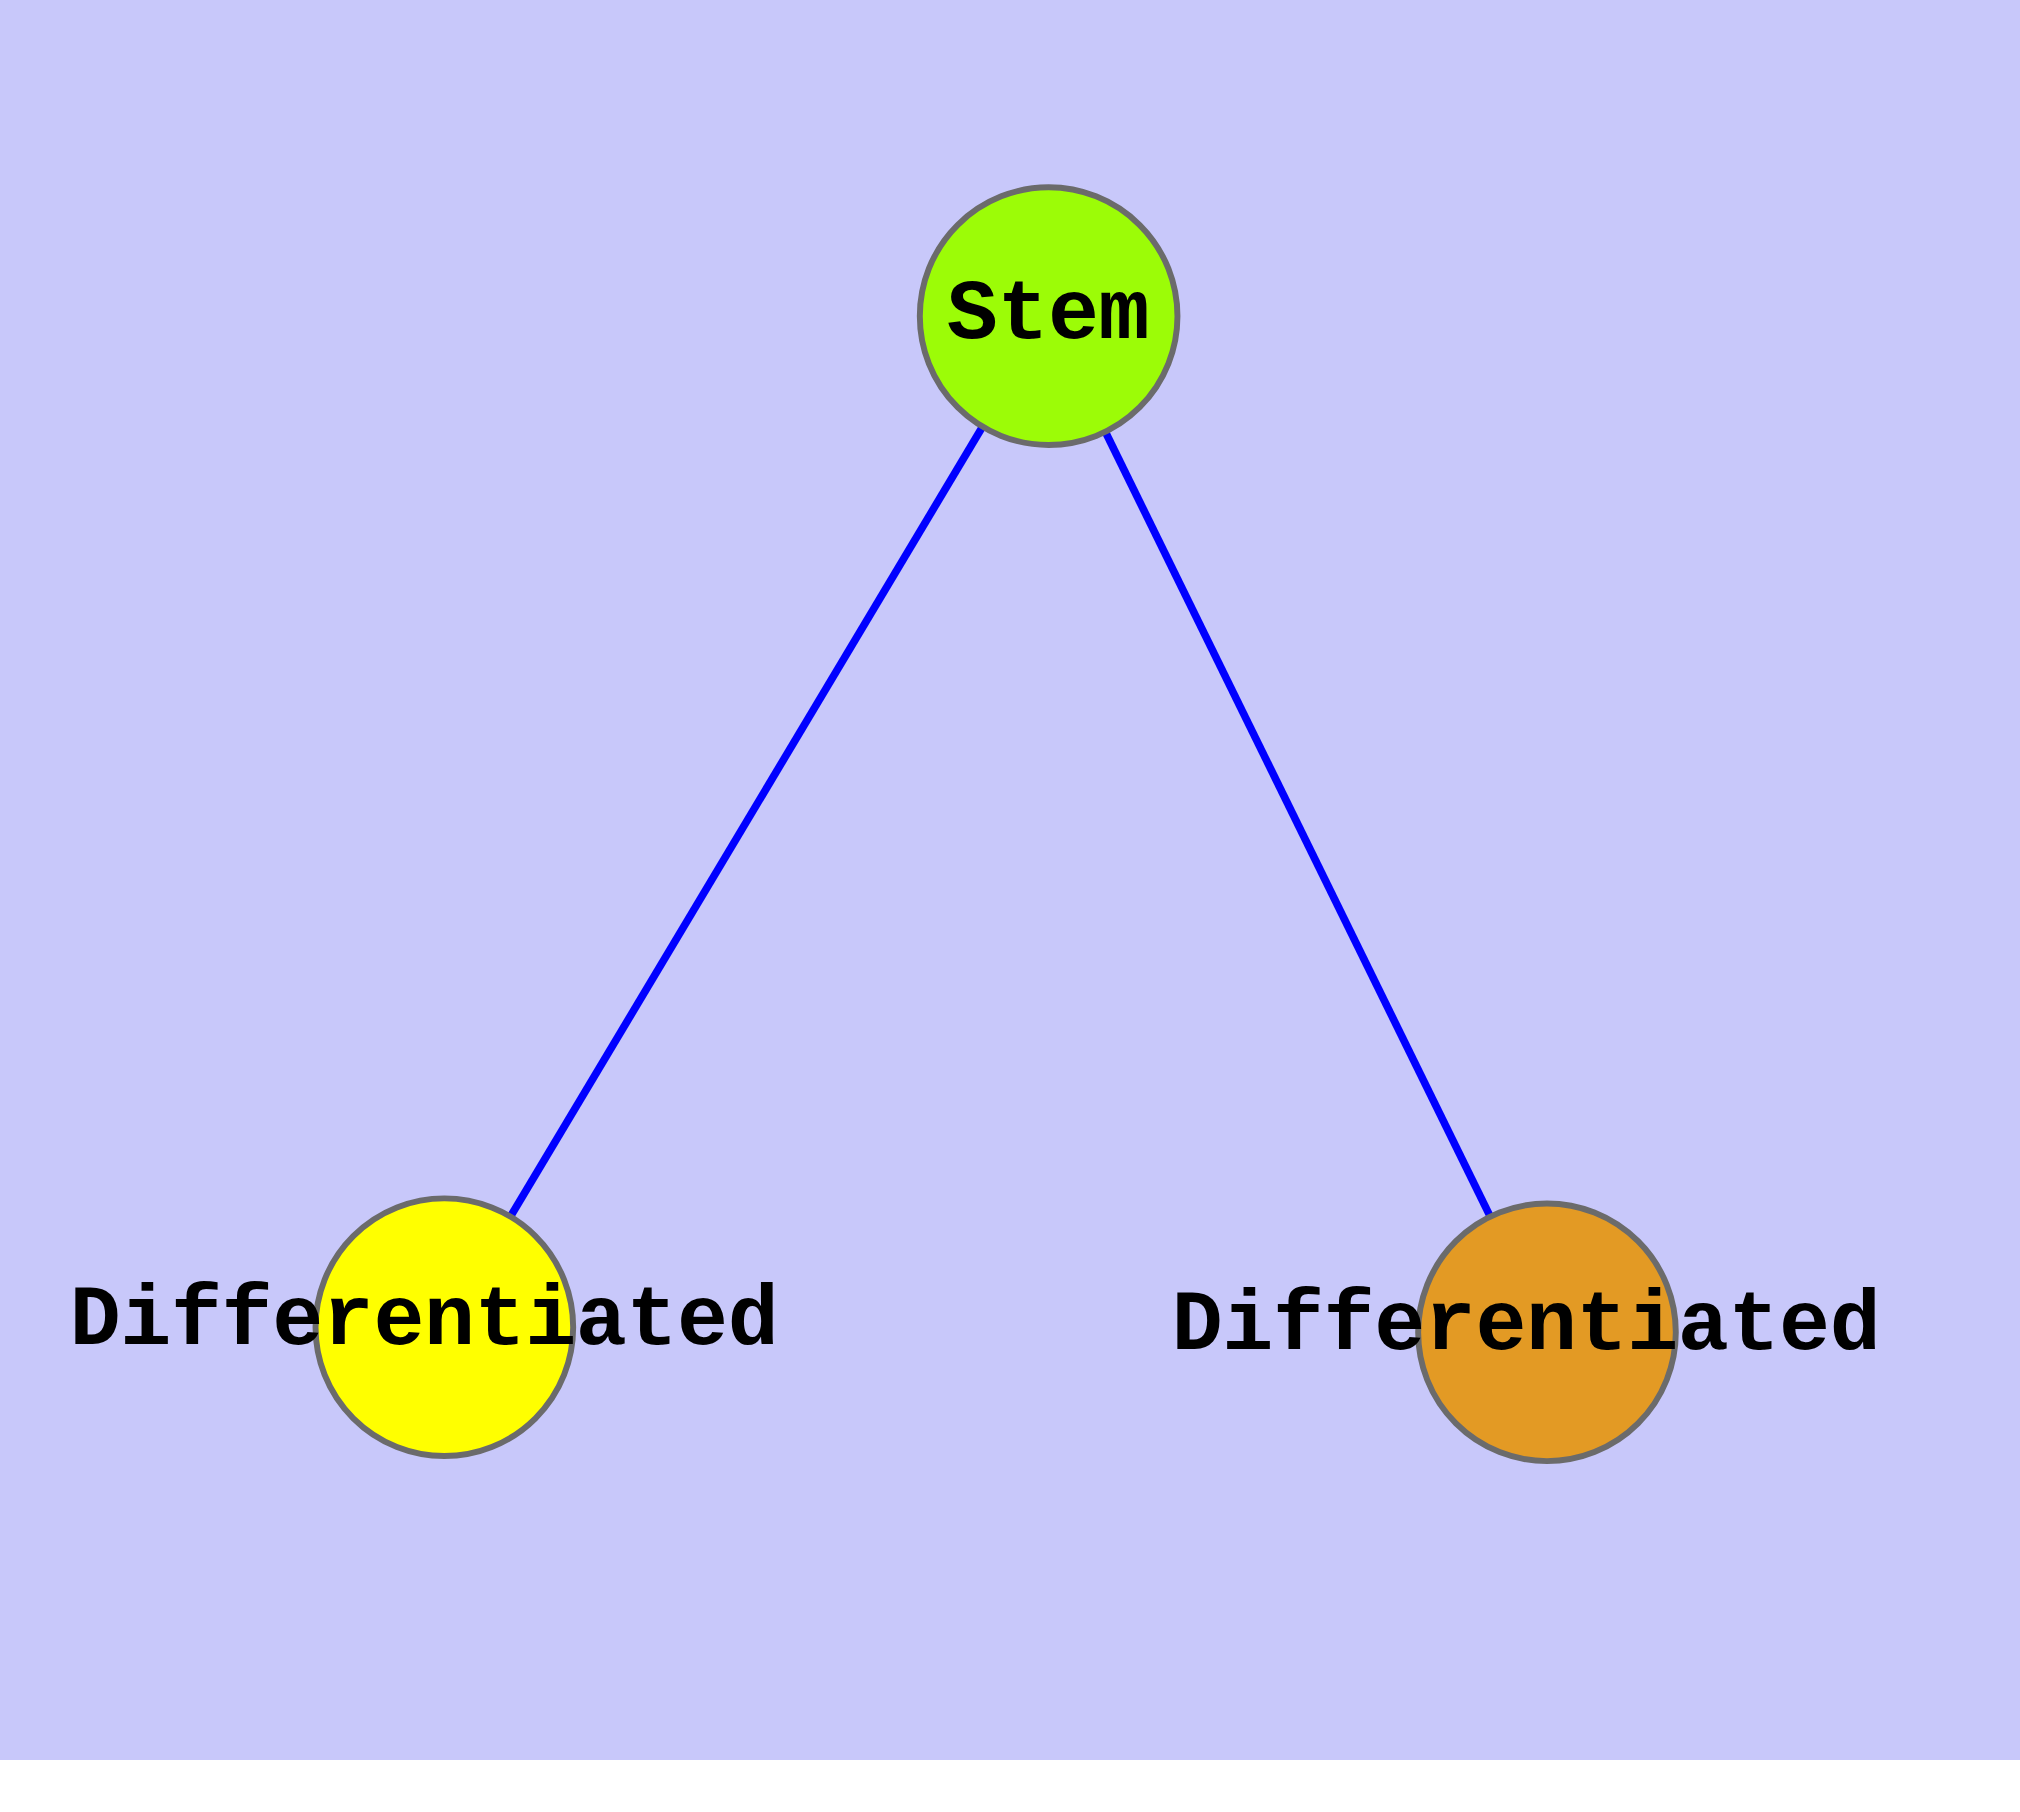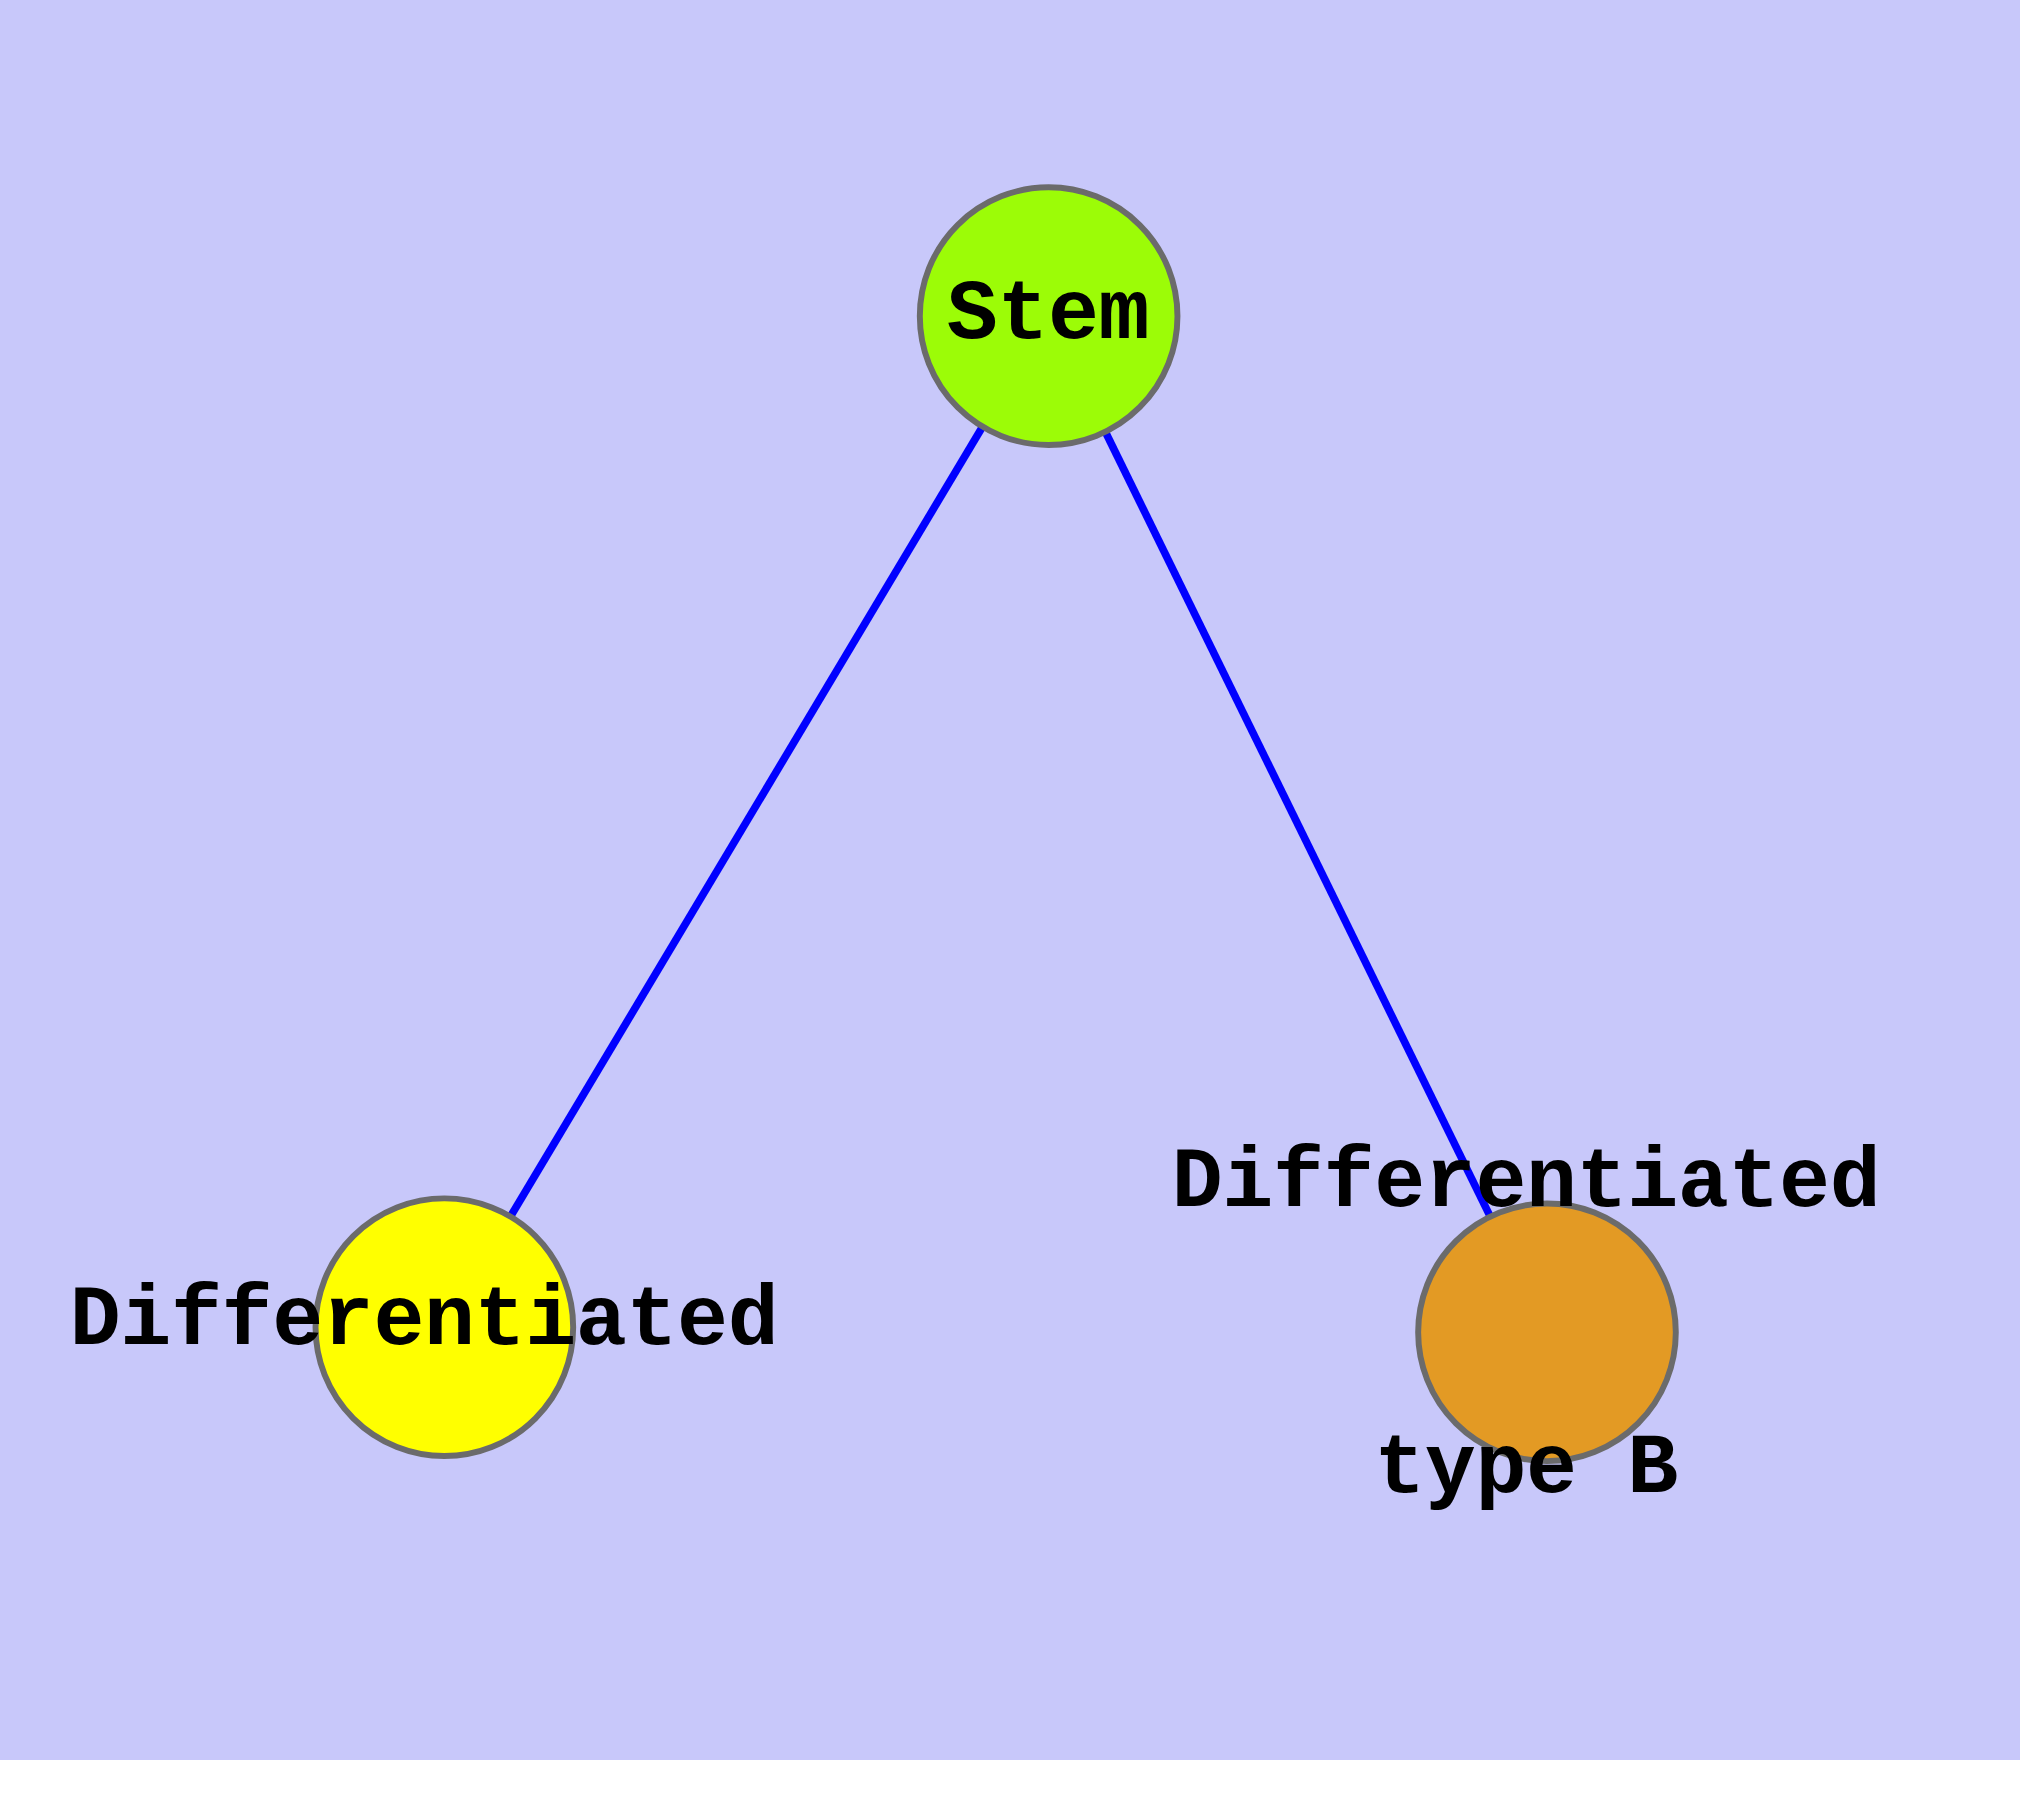--- a/index.html
+++ b/index.html
@@ -87,17 +87,16 @@
   <div class="node-label" id="label-stem" style="color: rgb(0, 0, 0);">
     <div>Stem</div>
   </div>
 
   <div class="node-label" id="label-diff-a" style="color: rgb(0, 0, 0);">
     <div>Differentiated</div>
   </div>
 
   <div class="node-label" id="label-diff-b" style="color: rgb(0, 0, 0);">
     <div>Differentiated</div>
-    <div>type B</div>
   </div>
 
 </div>
 
 
 </body></html>

